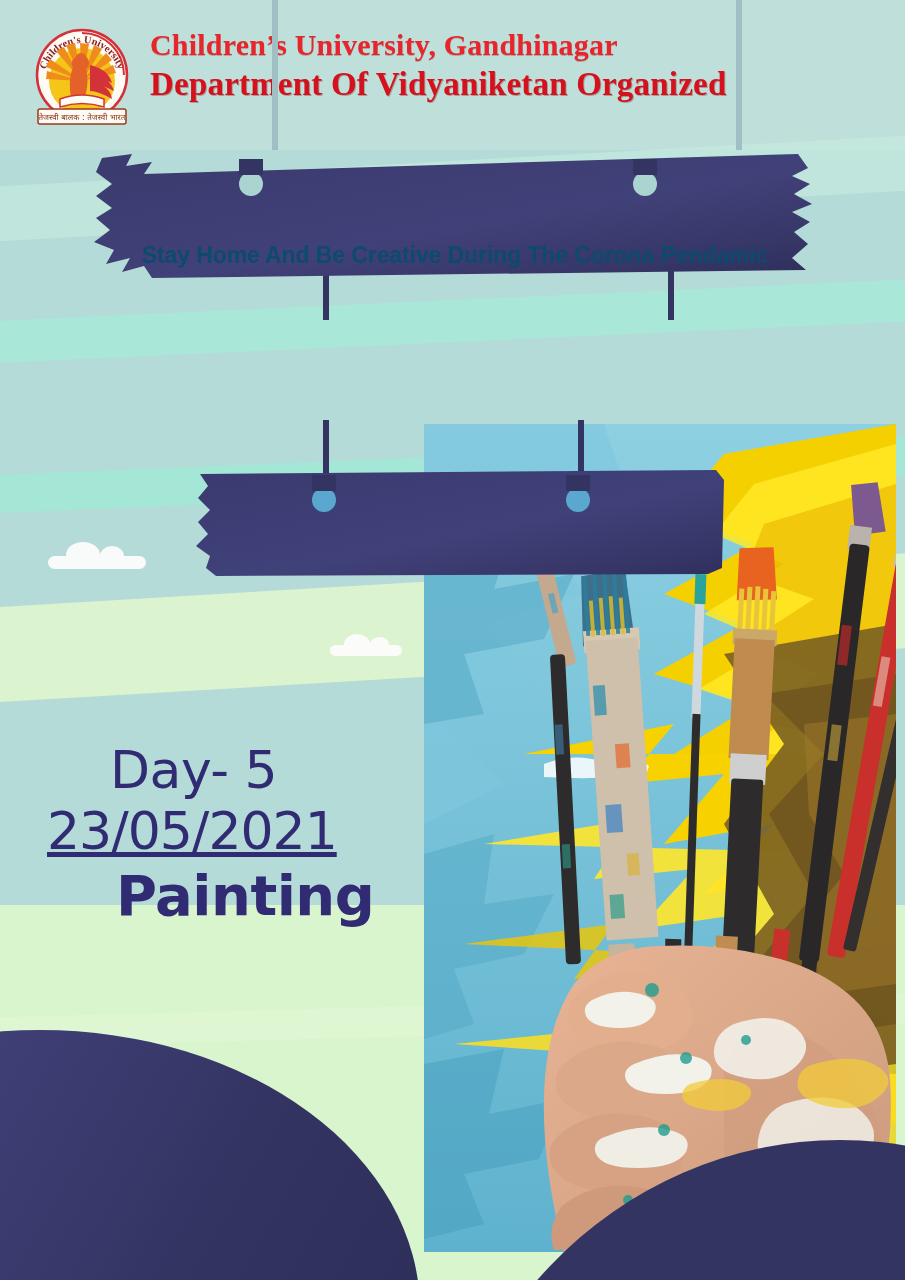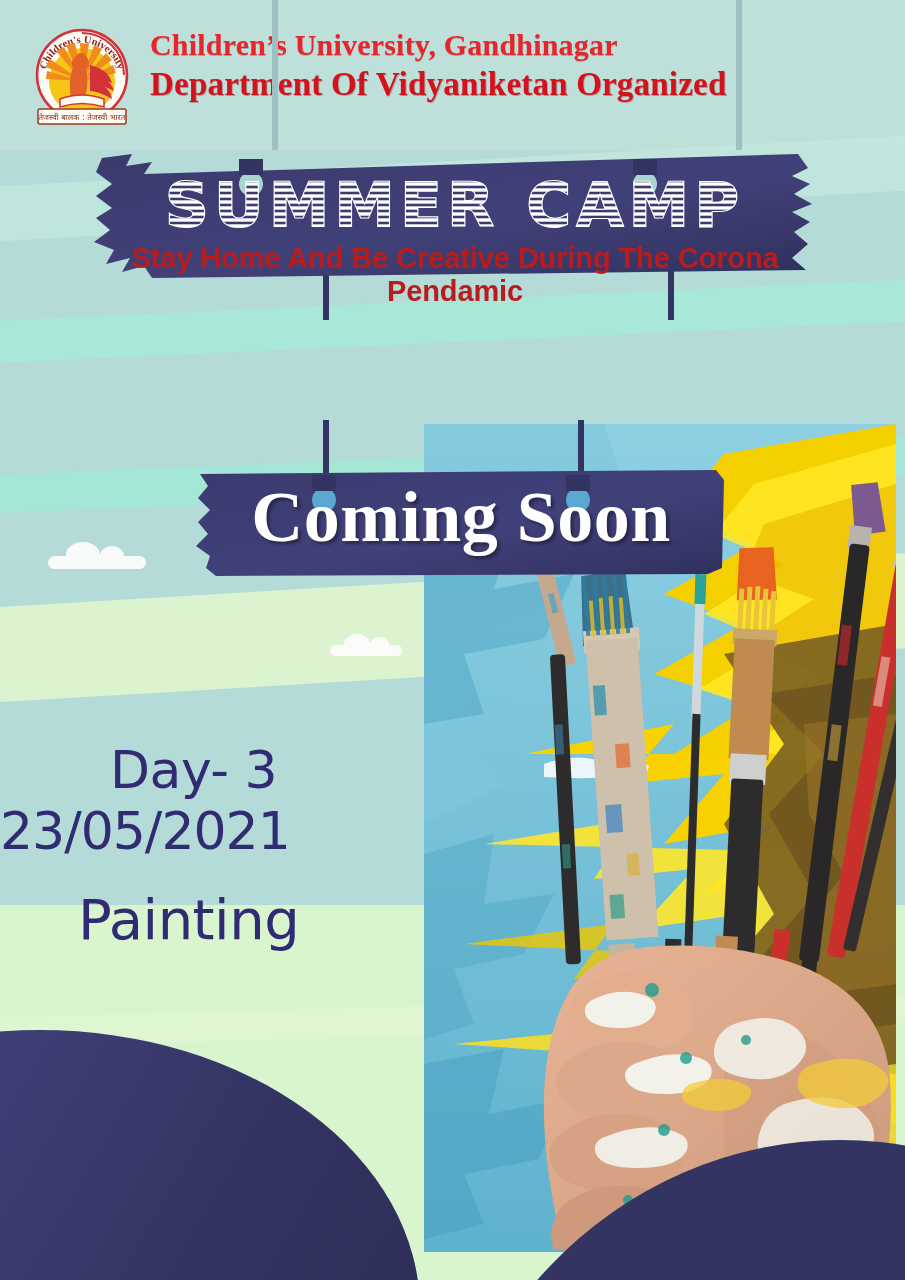--- a/index.html
+++ b/index.html
@@ -168,25 +168,25 @@
     top:26px;
     font-size:57px;
     font-weight:bold;
     letter-spacing:5px;
     font-family:"DejaVu Sans", sans-serif;
     line-height:1;
   }
   .summer-title svg { overflow:visible; }
   .summer-sub {
     top:96px;
-    font-size:29px;
+    font-size:23px;
     font-weight:600;
     letter-spacing:-.1px;
     font-family:"Liberation Sans", sans-serif;
-    color:#b91c1c;
+    color:#0c4a6e;
   }
 
   
   #banner-kalam { left:126px; top:297px; width:666px; height:120px; }
   .kalam-title {
     top:21px;
     font-size:56px;
     font-weight:bold;
     letter-spacing:-1px;
     font-family:"DejaVu Sans", sans-serif;
@@ -229,30 +229,32 @@
     color:#312b74;
     font-family:"DejaVu Sans", sans-serif;
   }
   .info-day {
     padding-left:110px;
     font-size:52px;
     line-height:1.08;
     letter-spacing:-.5px;
   }
   .info-date {
+    padding-left:47px;
     font-size:52px;
     line-height:1.28;
     letter-spacing:-1px;
+    text-decoration:underline;
   }
   .info-activity {
-    padding-left:78px;
-    margin-top:24px;
+    padding-left:116px;
     font-size:56px;
     line-height:1.1;
     letter-spacing:-.5px;
+    font-weight:bold;
   }
 </style>
 </head>
 <body>
 
 <div id="poster">
 
   <div class="bg-base"></div>
   <div class="bg-topwash"></div>
   <div class="bg-stripe stripe-1"></div>
@@ -506,51 +508,39 @@
           <stop offset="100%" stop-color="#2f2f5c"></stop>
         </linearGradient>
       </defs>
       <path d="M10,12 L40,8 L34,20 L60,16 L52,28 L706,8
                L716,22 L700,30 L718,38 L702,48 L720,58 L700,66 L718,76 L702,86 L716,98 L700,112 L714,124
                L60,132 L52,120 L30,126 L38,112 L14,118 L22,104 L2,96 L18,84 L4,72 L20,62 L4,50 L20,38 L4,26 Z" fill="url(#bg1)"></path>
     </svg>
     <div class="notch" style="left:147px; top:26px;"></div>
     <div class="notch" style="left:541px; top:26px;"></div>
 
-    <div class="banner-label summer-title">
-      <svg viewBox="0 0 726 70" style="width:726px;height:70px;">
-        <defs>
-          <pattern id="stripes" patternUnits="userSpaceOnUse" width="6" height="6" patternTransform="rotate(0)">
-            <rect width="6" height="6" fill="#ffffff"></rect>
-            <rect width="6" height="2.6" y="1.7" fill="#3a3a6e"></rect>
-          </pattern>
-        </defs>
-        <text id="summer-svg-text" x="363" y="54" text-anchor="middle" font-family="DejaVu Sans, sans-serif" font-size="60" font-weight="bold" letter-spacing="6" fill="url(#stripes)" stroke="#ffffff" stroke-width="2.2" style="paint-order:stroke fill">SUMMER CAMP</text>
-      </svg>
-    </div>
 
     <div class="banner-label summer-sub">Stay Home And Be Creative During The Corona Pendamic</div>
   </div>
 
 
   <div class="banner" id="banner-coming">
     <svg viewBox="0 0 530 110" preserveAspectRatio="none">
       <defs>
         <linearGradient id="bg3" x1="0" y1="0" x2="1" y2="1">
           <stop offset="0%" stop-color="#3a3a70"></stop>
           <stop offset="55%" stop-color="#41417a"></stop>
           <stop offset="100%" stop-color="#30305e"></stop>
         </linearGradient>
       </defs>
       <path d="M4,6 L520,2 L528,12 L526,100 L512,106 L20,108 L10,100 L14,88 L0,78 L12,66 L2,54 L14,42 L2,30 L12,18 Z" fill="url(#bg3)"></path>
     </svg>
     <div class="notch notch-dark" style="left:116px; top:20px; background:#5aa8d0;"></div>
     <div class="notch notch-dark" style="left:370px; top:20px; background:#5aa8d0;"></div>
-    <div class="banner-label coming-title">Coming Soon</div>
   </div>
 
   <div class="info">
-    <div class="info-day">Day- 3</div>
+    <div class="info-day">Day- 5</div>
     <div class="info-date">23/05/2021</div>
     <div class="info-activity">Painting</div>
   </div>
 
 </div>
 
 </body></html>

